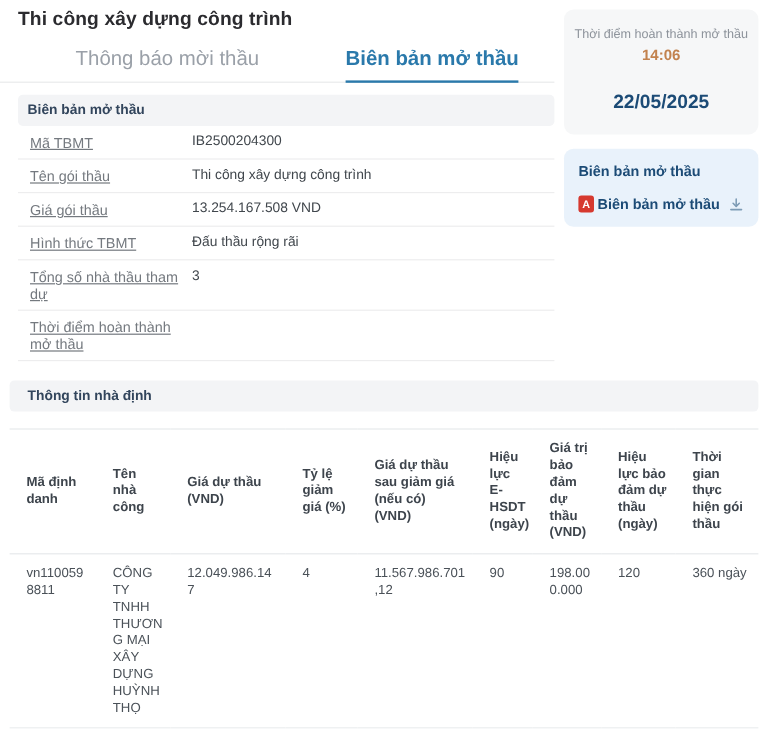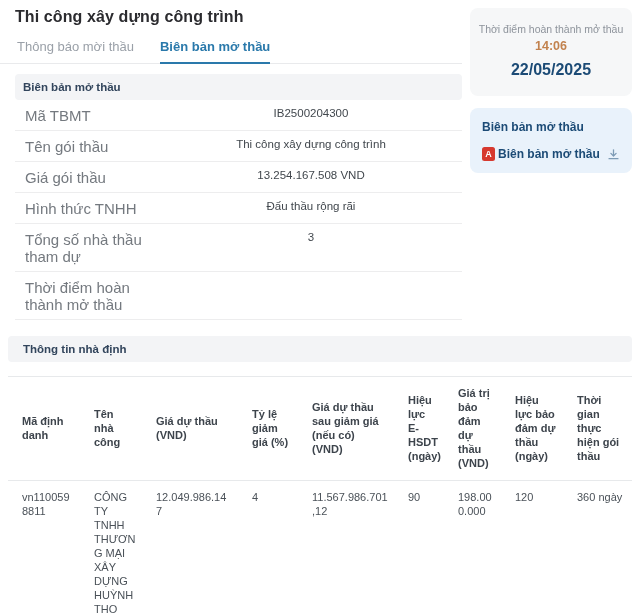--- a/index.html
+++ b/index.html
@@ -8,38 +8,38 @@
   .page { position: relative; width: 640px; height: 613px; }
 
   
   .top-row { display: flex; align-items: flex-start; }
   .main-col { width: 462px; flex: 0 0 462px; }
   .side-col { width: 162px; flex: 0 0 162px; margin-left: 8px; }
 
   .page-title { margin: 8px 0 0 15px; font-size: 16px; font-weight: 700; color: #2b2b2f; letter-spacing: 0.1px; }
 
   .tabs { display: flex; gap: 26px; margin-top: 13px; padding-left: 17px; border-bottom: 1px solid #e9eaec; }
-  .tab { font-size: 13px; padding-bottom: 8px; cursor: pointer; font-weight: 600; }
+  .tab { font-size: 17px; padding-bottom: 8px; cursor: pointer; font-weight: 600; margin-left: 46px; }
   .tab.inactive { color: #9aa0a8; font-weight: 400; }
   .tab.active { color: #2a79ab; border-bottom: 2px solid #2a79ab; margin-bottom: -1px; }
 
   .section-bar { background: #f3f4f6; border-radius: 4px; font-size: 11.5px; font-weight: 700; color: #32455c; }
   .section-bar.first { margin: 10px 0 0 15px; width: 447px; padding: 7px 8px; }
   .section-bar.second { margin: 16px 0 0 8px; width: 624px; padding: 7px 15px; }
 
   .fields { margin-left: 15px; width: 447px; }
   .field-row { display: flex; align-items: flex-start; padding: 7px 0 6px 10px; border-bottom: 1px solid #ededee; }
-  .field-label { flex: 0 0 135px; font-size: 15px; color: #74797f; }
-  .field-value { flex: 1; font-size: 11.5px; color: #41474d; text-align: center; }
+  .field-label { flex: 0 0 135px; font-size: 12px; color: #74797f; text-decoration: underline; }
+  .field-value { flex: 1; font-size: 11.5px; color: #41474d; }
 
   
   .card-time { margin-top: 8px; background: #f6f7f8; border-radius: 8px; padding: 15px 8px 17px; text-align: center; }
   .card-time .label { font-size: 10.5px; color: #8d939b; }
   .card-time .time { margin-top: 4px; font-size: 12.5px; font-weight: 600; color: #c2824e; }
-  .card-time .date { margin-top: 8px; font-size: 16px; font-weight: 700; color: #1c4b76; }
+  .card-time .date { margin-top: 24px; font-size: 16px; font-weight: 700; color: #1c4b76; }
 
   .card-doc { margin-top: 12px; background: #e9f2fb; border-radius: 8px; padding: 12px; }
   .card-doc .doc-title { font-size: 12px; font-weight: 700; color: #1c4b76; }
   .doc-link-row { margin-top: 13px; display: flex; align-items: center; }
   .pdf-ico { width: 13px; height: 14px; background: #d6392f; border-radius: 2.5px; color: #ffffff;
     font-size: 9px; font-weight: 700; display: flex; align-items: center; justify-content: center; flex: 0 0 13px; }
   .doc-link { margin-left: 3px; font-size: 12px; font-weight: 700; color: #1c4b76; cursor: pointer; }
   .dl-ico { margin-left: auto; cursor: pointer; display: flex; align-items: center; }
 
   
@@ -73,21 +73,21 @@
         </div>
         <div class="field-row">
           <div class="field-label">Tên gói thầu</div>
           <div class="field-value">Thi công xây dựng công trình</div>
         </div>
         <div class="field-row">
           <div class="field-label">Giá gói thầu</div>
           <div class="field-value">13.254.167.508 VND</div>
         </div>
         <div class="field-row">
-          <div class="field-label">Hình thức TNHH</div>
+          <div class="field-label">Hình thức TBMT</div>
           <div class="field-value">Đấu thầu rộng rãi</div>
         </div>
         <div class="field-row">
           <div class="field-label">Tổng số nhà thầu tham dự</div>
           <div class="field-value">3</div>
         </div>
         <div class="field-row">
           <div class="field-label">Thời điểm hoàn thành mở thầu</div>
         </div>
       </div>

